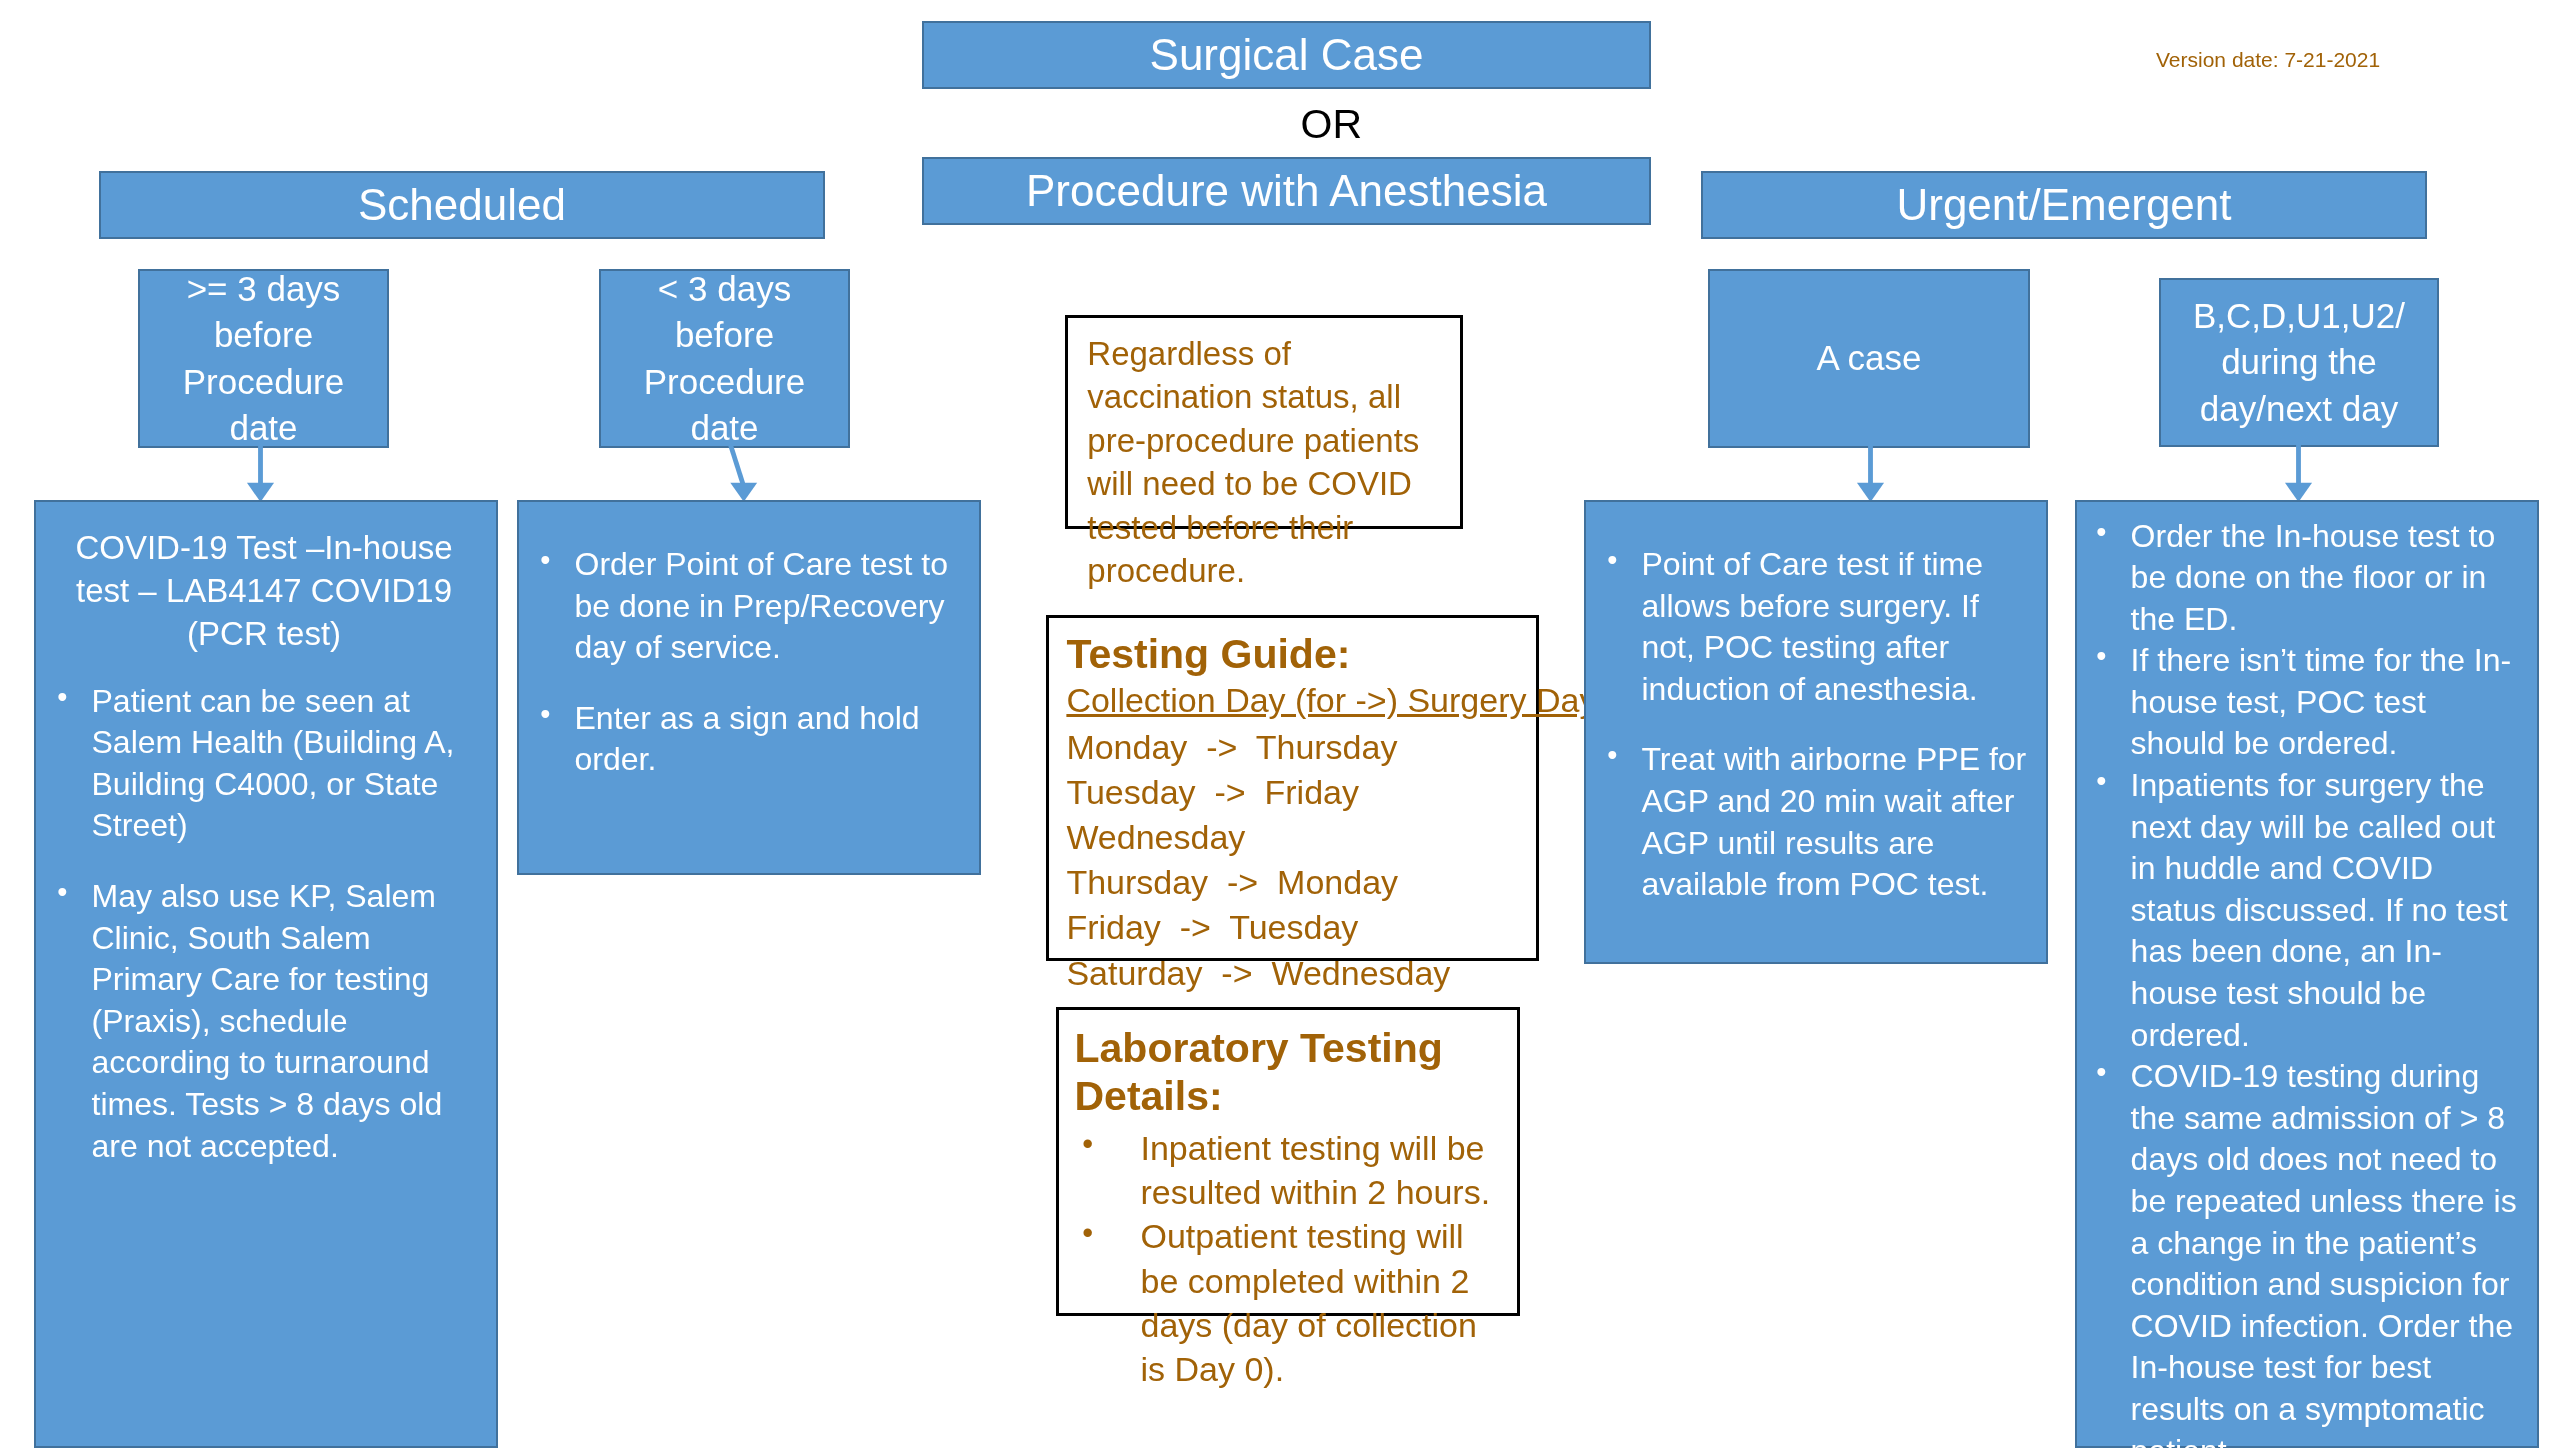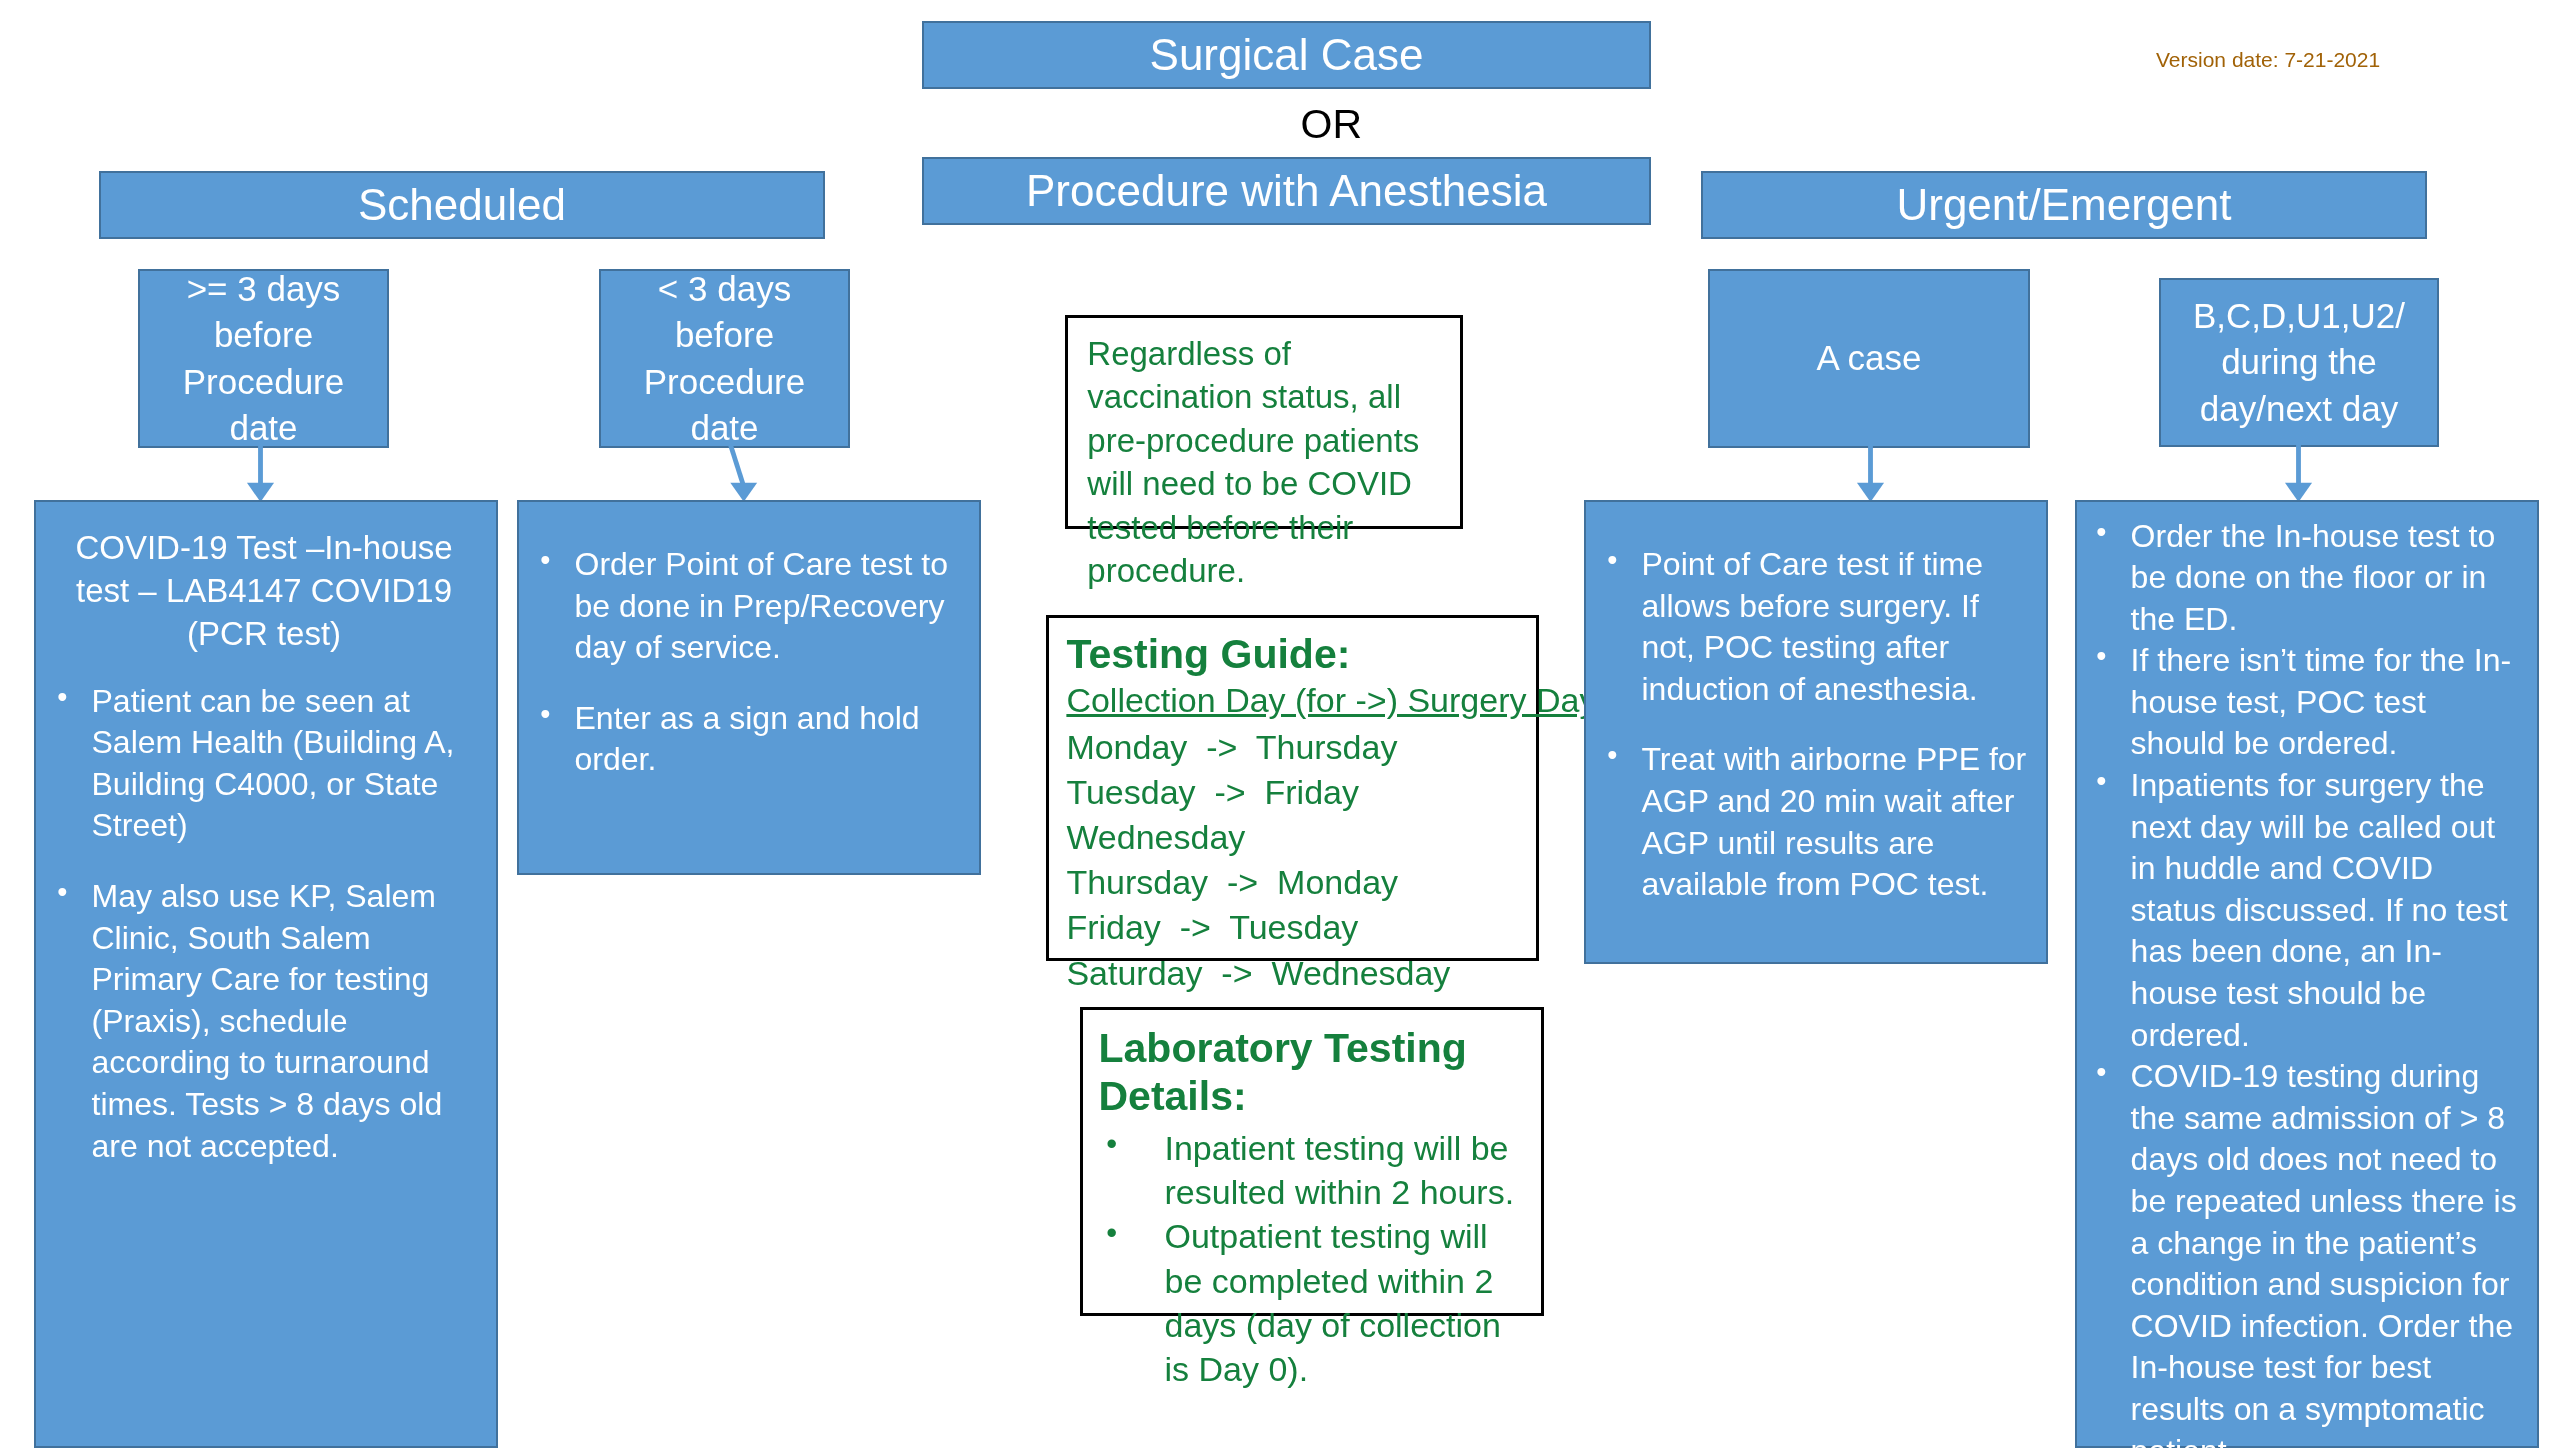--- a/index.html
+++ b/index.html
@@ -50,21 +50,21 @@
     justify-content: flex-start;
     padding: 0;
   }
 
   
   .whitebox {
     position: absolute;
     box-sizing: border-box;
     background: #ffffff;
     border: 3.9px solid #000000;
-    color: #15803d;
+    color: #a16207;
     padding: 13.5px 17.4px 13.5px 19.3px;
   }
 
   
   ul.bul {
     list-style: none;
     margin: 0;
     padding: 0;
   }
   ul.bul > li {
@@ -263,21 +263,21 @@
     <div class="tg-title">Testing Guide:</div>
     <div class="tg-sub">Collection Day (for -&gt;) Surgery Day</div>
     <div class="tg-row">Monday  -&gt;  Thursday</div>
     <div class="tg-row">Tuesday  -&gt;  Friday</div>
     <div class="tg-row">Wednesday</div>
     <div class="tg-row">Thursday  -&gt;  Monday</div>
     <div class="tg-row">Friday  -&gt;  Tuesday</div>
     <div class="tg-row">Saturday  -&gt;  Wednesday</div>
   </div>
 
-  <div class="whitebox" style="left:1056px; top:1007px; width:464px; height:309px; padding:13.5px 13.5px 9.7px 15.5px;margin-left:24px;">
+  <div class="whitebox" style="left:1056px; top:1007px; width:464px; height:309px; padding:13.5px 13.5px 9.7px 15.5px;">
     <div class="lt-title">Laboratory Testing Details:</div>
     <ul class="lt">
       <li>
         <span>Inpatient testing will be resulted within 2 hours.</span>
       </li>
       <li>
         <span>Outpatient testing will be completed within 2 days (day of collection is Day 0).</span>
       </li>
     </ul>
   </div>

